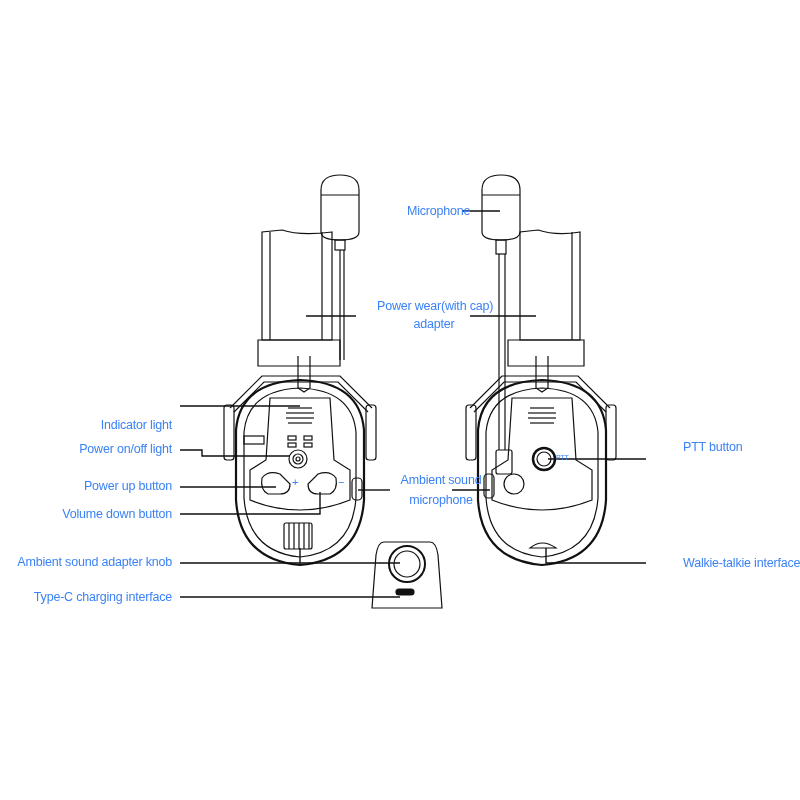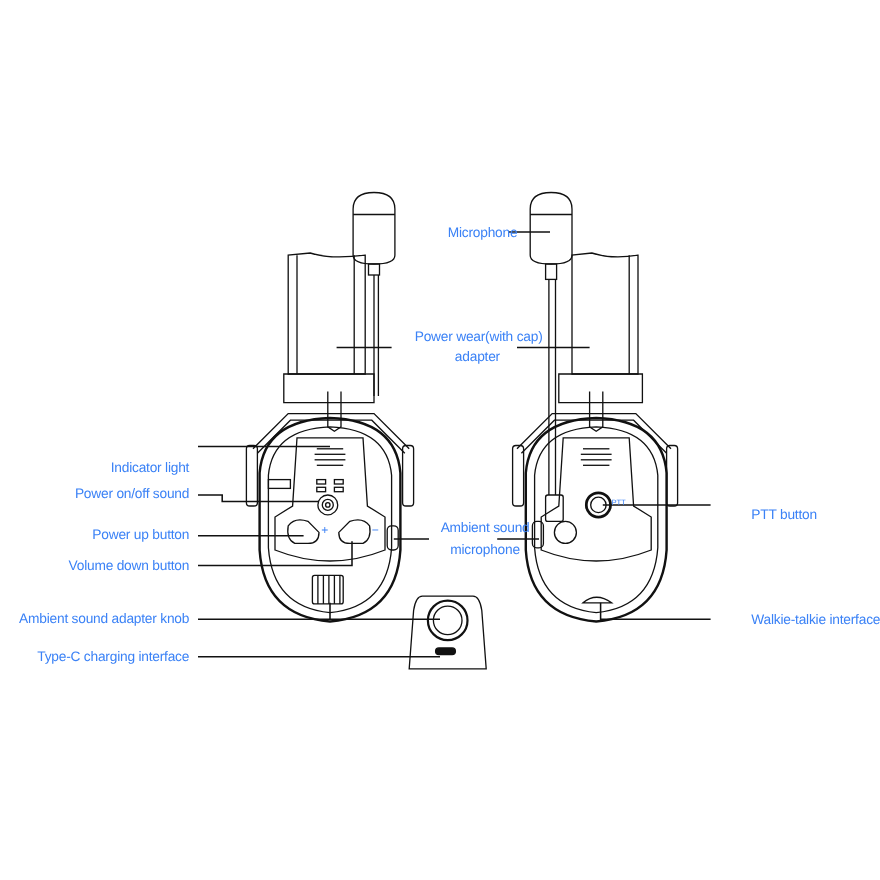--- a/index.html
+++ b/index.html
@@ -141,25 +141,25 @@
     <line x1="452" y1="490" x2="490" y2="490"></line>
     <line x1="548" y1="459" x2="646" y2="459"></line>
     <polyline points="546,548 546,563 646,563"></polyline>
   </g>
 </svg>
 
 <div class="lbl" style="left:386px;top:204px;">Microphone</div>
 <div class="lbl c" style="left:356px;top:299px;width:114px;">Power wear(with cap)</div>
 <div class="lbl c" style="left:356px;top:317px;width:114px;">adapter</div>
 <div class="lbl r" style="right:628px;top:418px;">Indicator light</div>
-<div class="lbl r" style="right:628px;top:442px;">Power on/off sound</div>
+<div class="lbl r" style="right:628px;top:442px;">Power on/off light</div>
 <div class="lbl r" style="right:628px;top:479px;">Power up button</div>
 <div class="lbl r" style="right:628px;top:507px;">Volume down button</div>
 <div class="lbl r" style="right:628px;top:555px;">Ambient sound adapter knob</div>
 <div class="lbl r" style="right:628px;top:590px;">Type-C charging interface</div>
 <div class="lbl c" style="left:370px;top:473px;width:100px;">Ambient sound</div>
 <div class="lbl c" style="left:370px;top:493px;width:100px;">microphone</div>
-<div class="lbl" style="left:662px;top:461px;">PTT button</div>
+<div class="lbl" style="left:662px;top:440px;">PTT button</div>
 <div class="lbl" style="left:662px;top:556px;">Walkie-talkie interface</div>
 
 <div class="lbl" style="left:271px;top:476px;font-size:11px;">+</div>
 <div class="lbl" style="left:317px;top:476px;font-size:11px;">−</div>
 <div class="lbl" style="left:535px;top:454px;font-size:7px;">PTT</div>
 
 </body></html>

